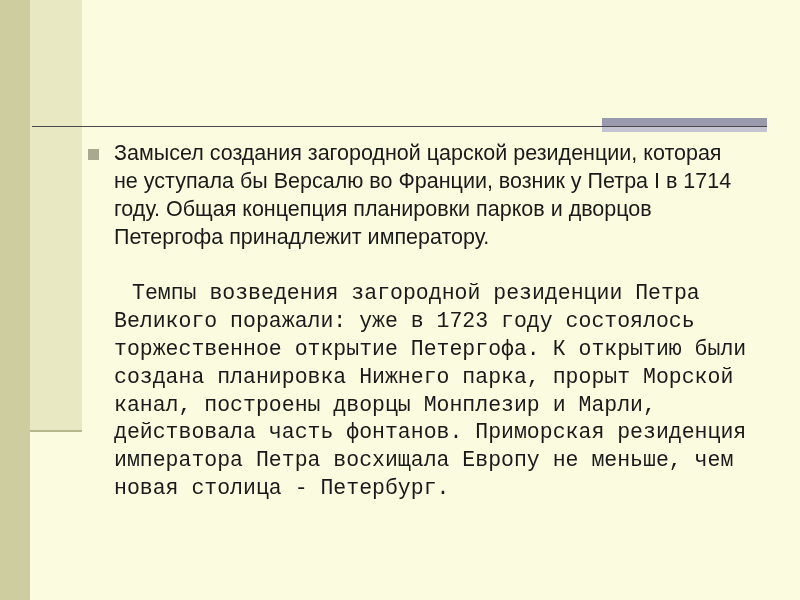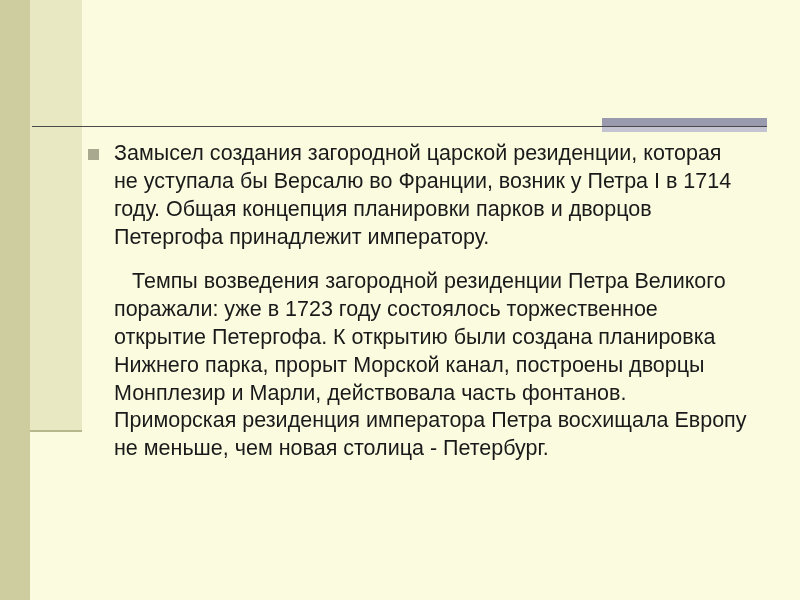--- a/index.html
+++ b/index.html
@@ -106,22 +106,23 @@
     position: absolute;
     left: 0;
     top: 9px;
     width: 11px;
     height: 11px;
     background: #a9a98f;
   }
 
   .para.indented {
     padding-left: 26px;
-    margin-top: 16px;
+    margin-top: 28px;
     text-indent: 18px;
+    font-family: Liberation Mono, monospace;
   }
 </style>
 </head>
 <body>
 
 <div class="slide">
 
   <div class="left-band-olive"></div>
   <div class="left-band-pale"></div>
   <div class="left-band-bottom"></div>

